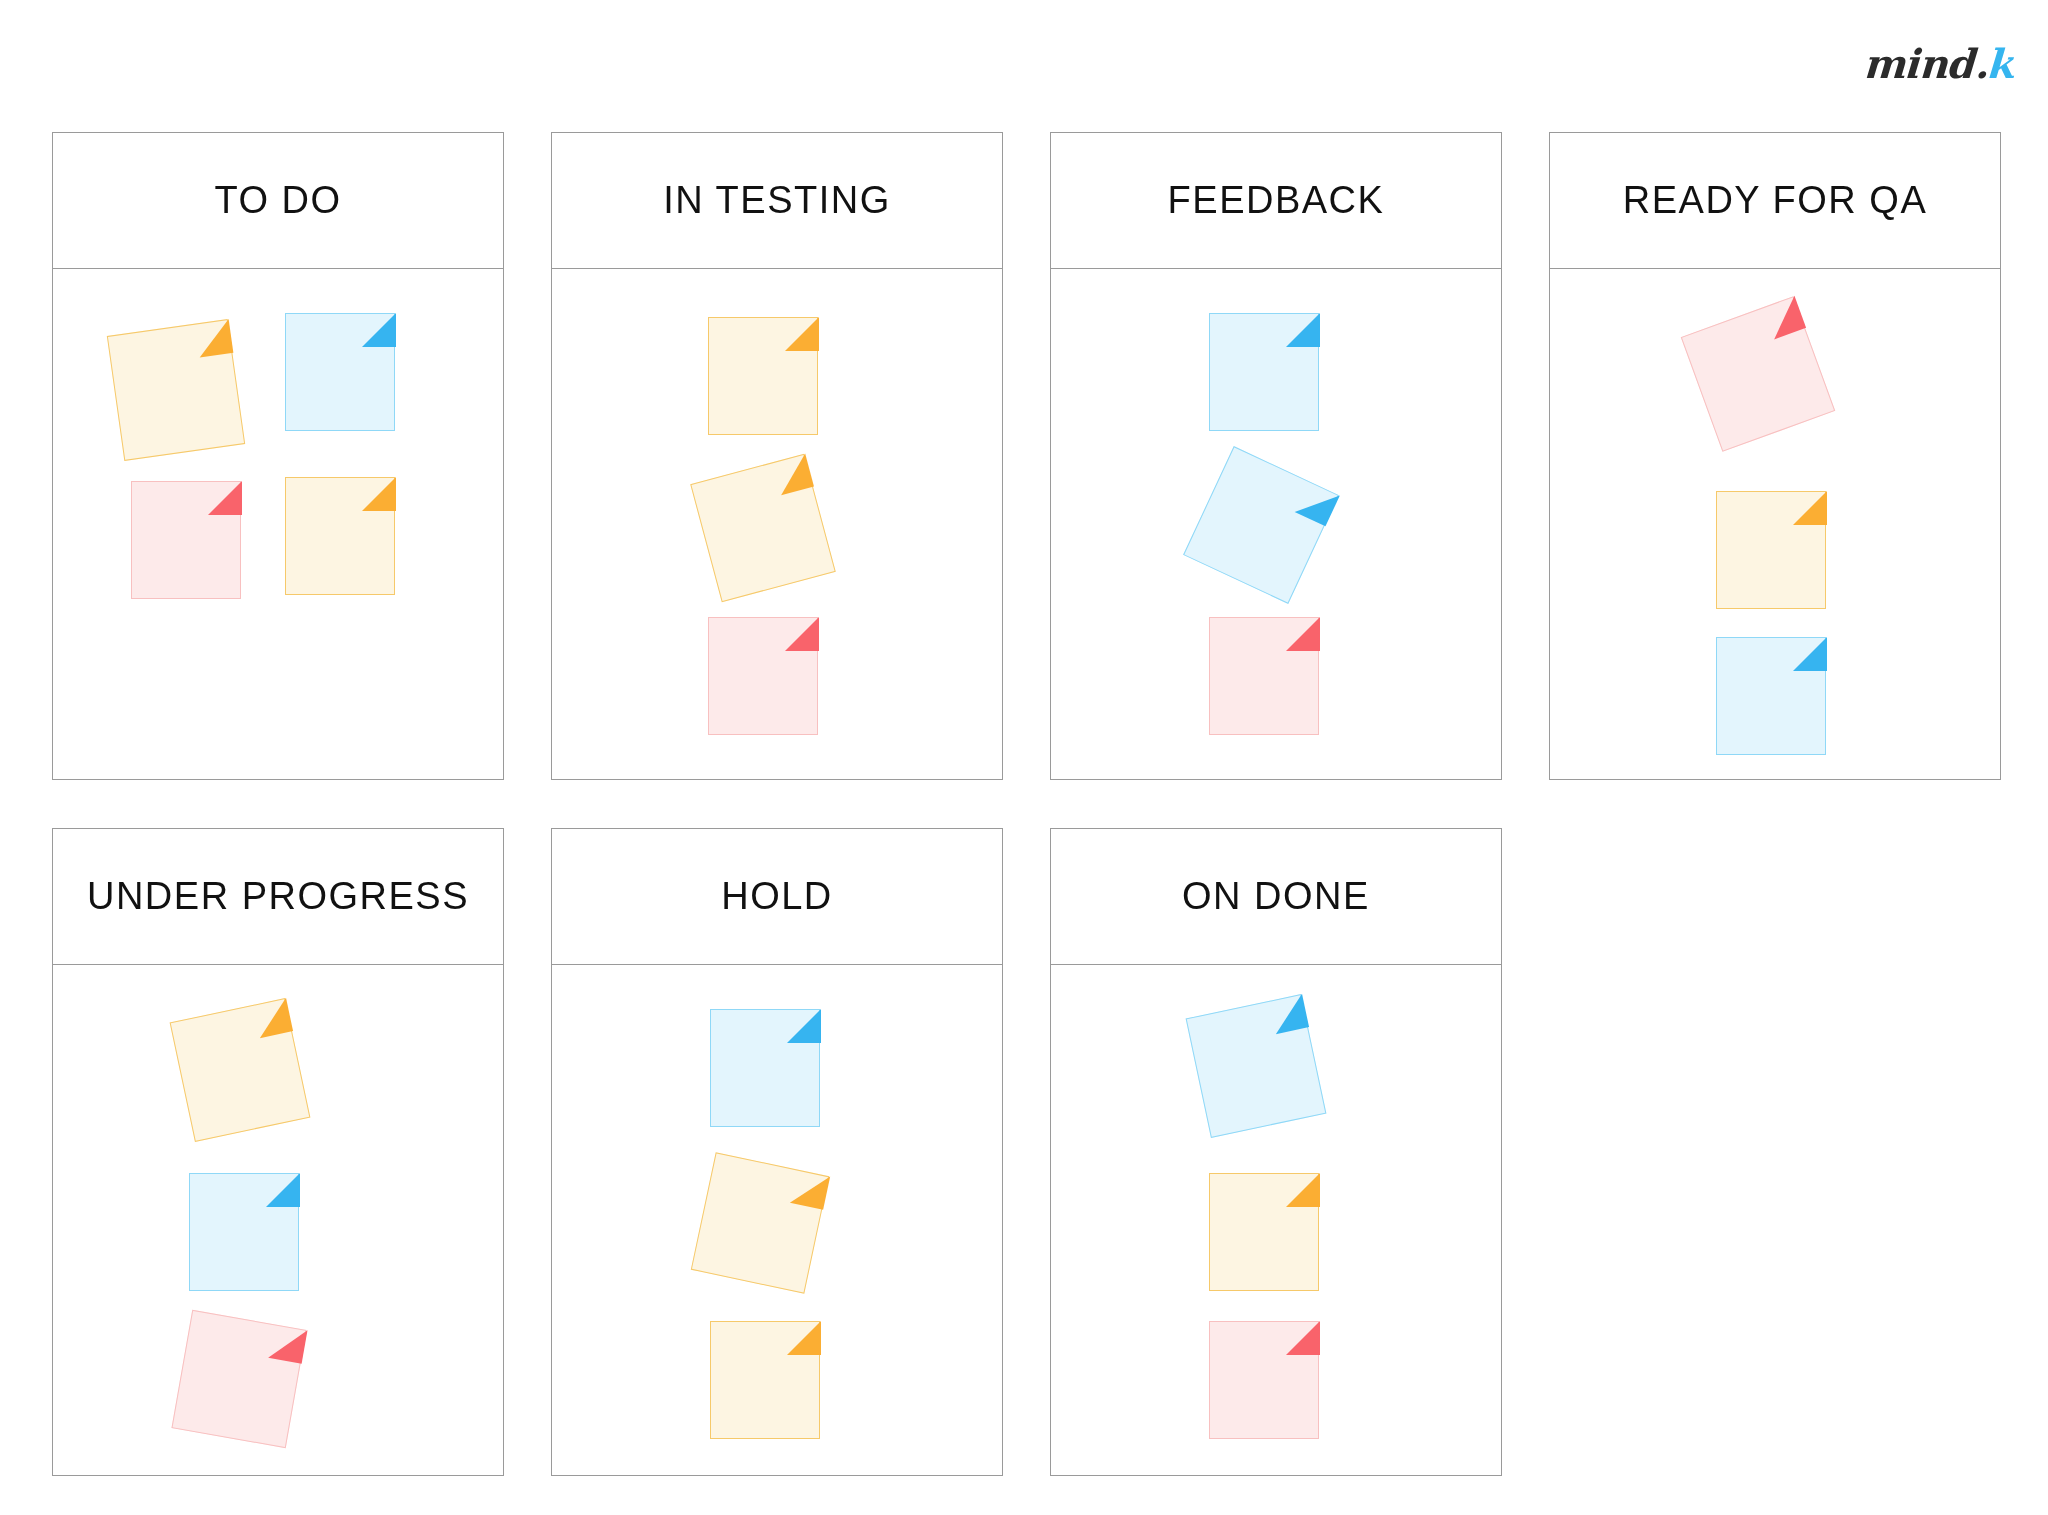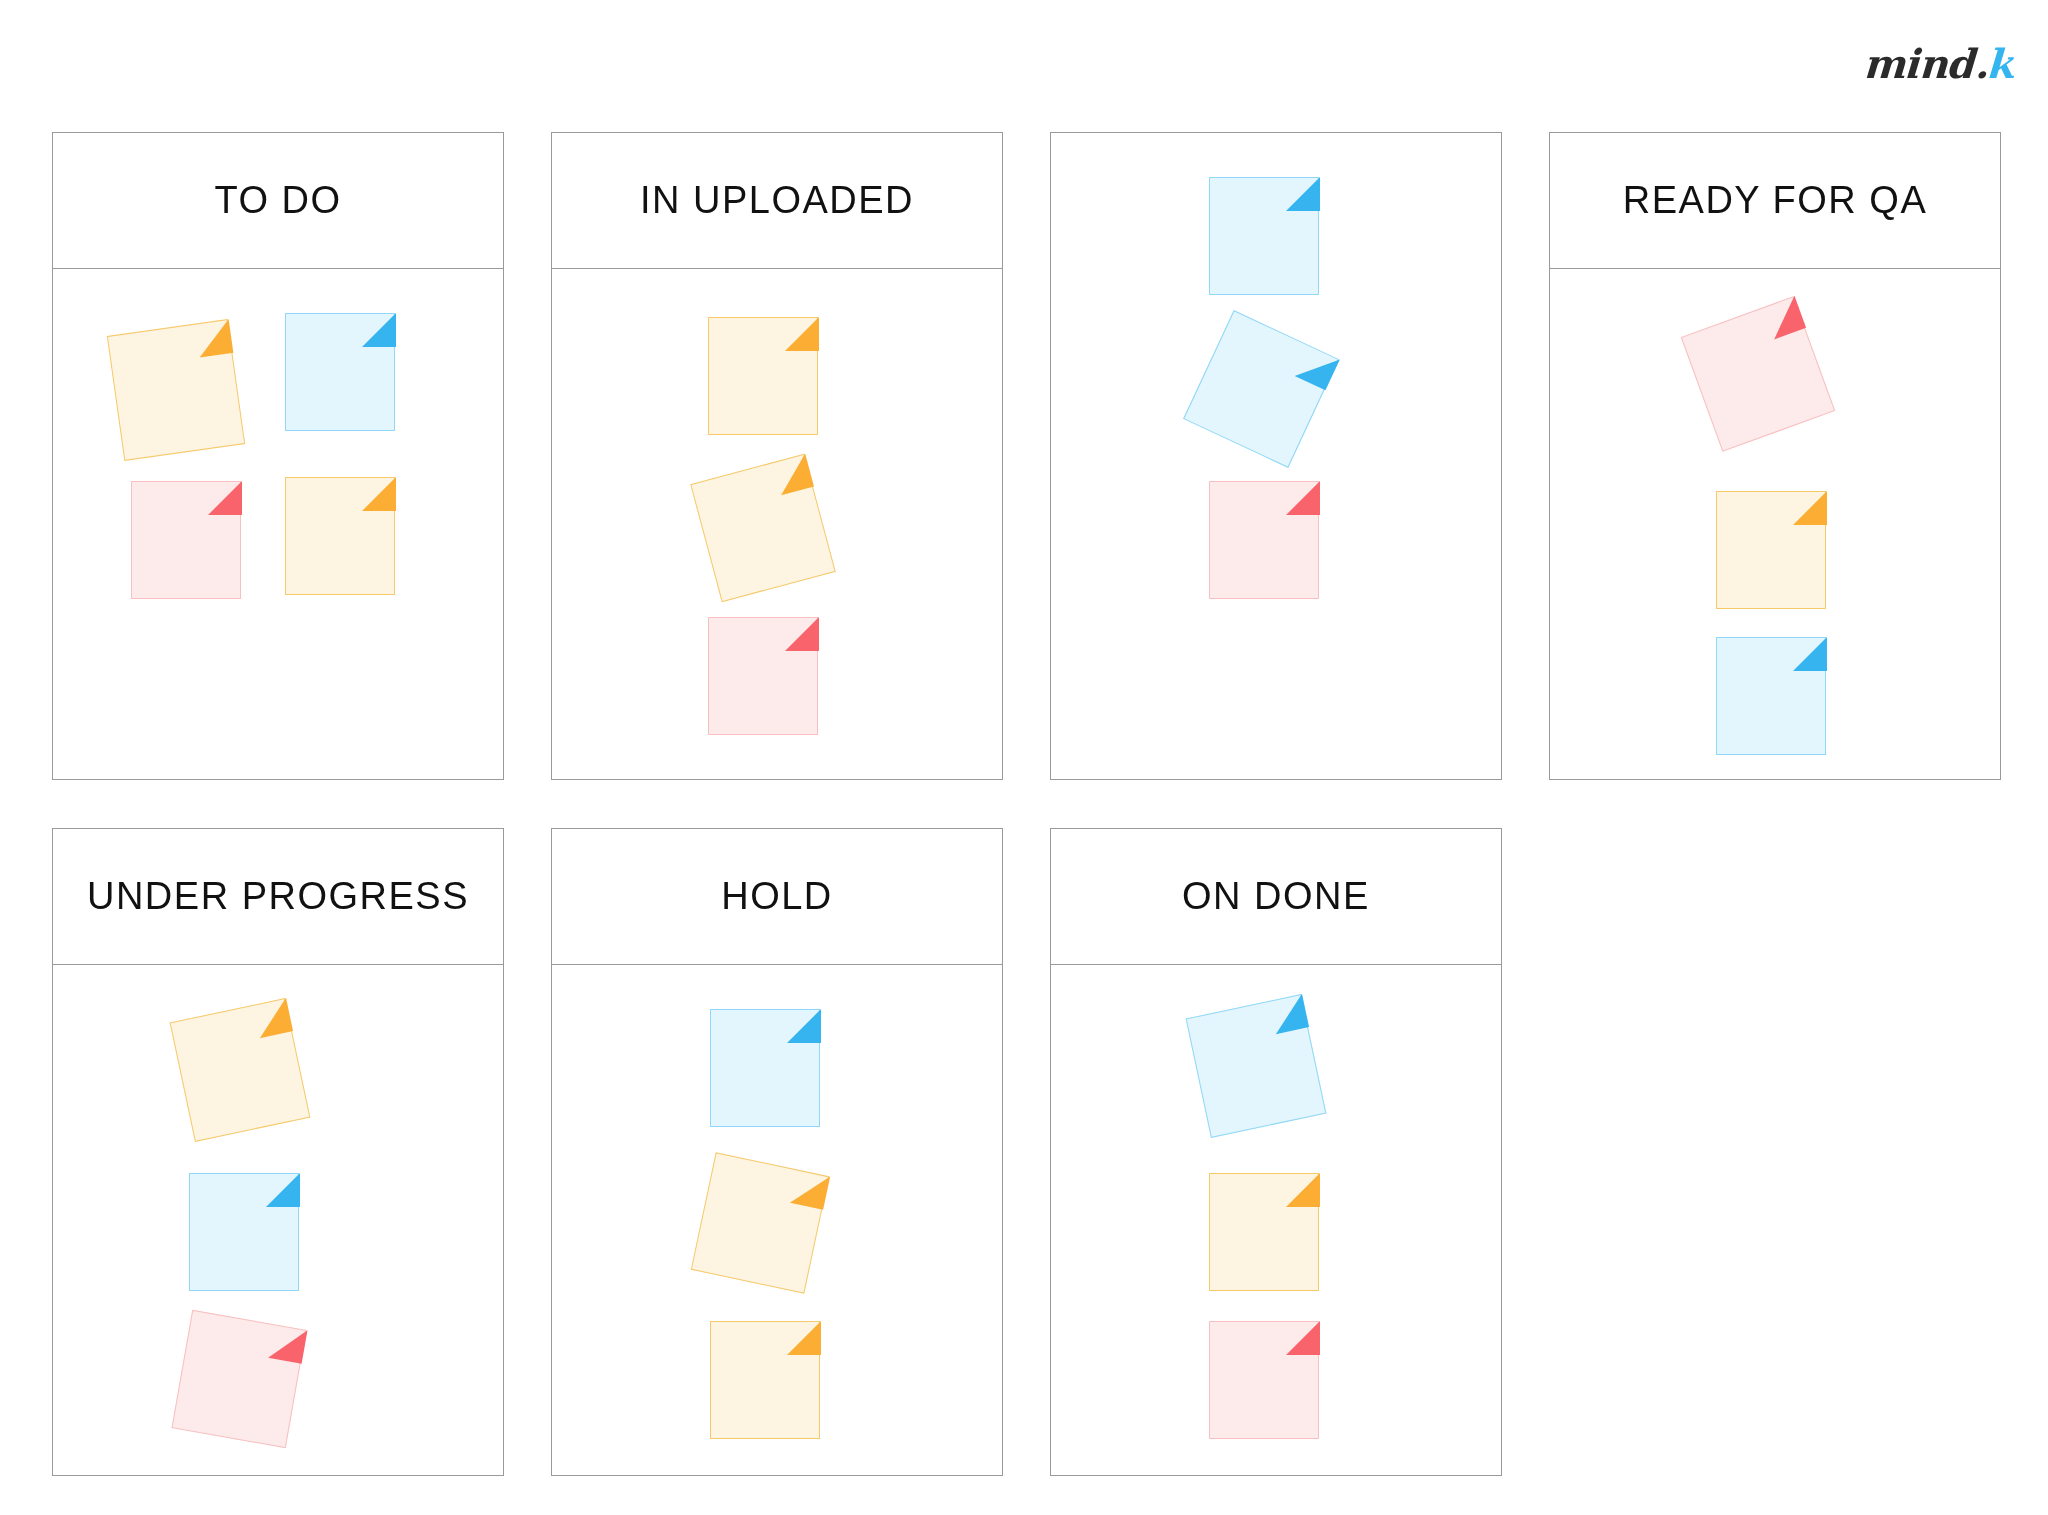--- a/index.html
+++ b/index.html
@@ -158,35 +158,38 @@
         <div class="note pink" style="left: 78px; top: 212px; width: 110px; height: 118px;">
           <span class="fold"></span>
         </div>
         <div class="note yellow" style="left: 232px; top: 208px; width: 110px; height: 118px;">
           <span class="fold"></span>
         </div>
       </div>
     </div>
     <div class="column">
       <div class="column-header">
-        <div class="column-title">IN UPLOADED</div>
+        <div class="column-title">IN TESTING</div>
       </div>
       <div class="column-body">
         <div class="note yellow" style="left: 156px; top: 48px; width: 110px; height: 118px;">
           <span class="fold"></span>
         </div>
         <div class="note yellow" style="left: 152px; top: 198px; width: 118px; height: 122px; transform: rotate(-15deg);">
           <span class="fold"></span>
         </div>
         <div class="note pink" style="left: 156px; top: 348px; width: 110px; height: 118px;">
           <span class="fold"></span>
         </div>
       </div>
     </div>
     <div class="column">
+      <div class="column-header">
+        <div class="column-title">FEEDBACK</div>
+      </div>
       <div class="column-body">
         <div class="note blue" style="left: 158px; top: 44px; width: 110px; height: 118px;">
           <span class="fold"></span>
         </div>
         <div class="note blue" style="left: 152px; top: 196px; width: 116px; height: 120px; transform: rotate(25deg);">
           <span class="fold"></span>
         </div>
         <div class="note pink" style="left: 158px; top: 348px; width: 110px; height: 118px;">
           <span class="fold"></span>
         </div>

